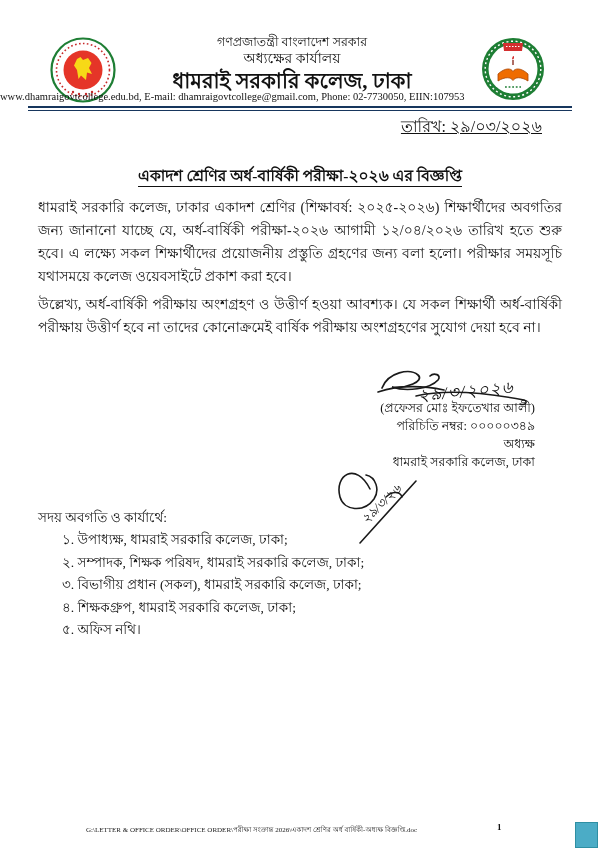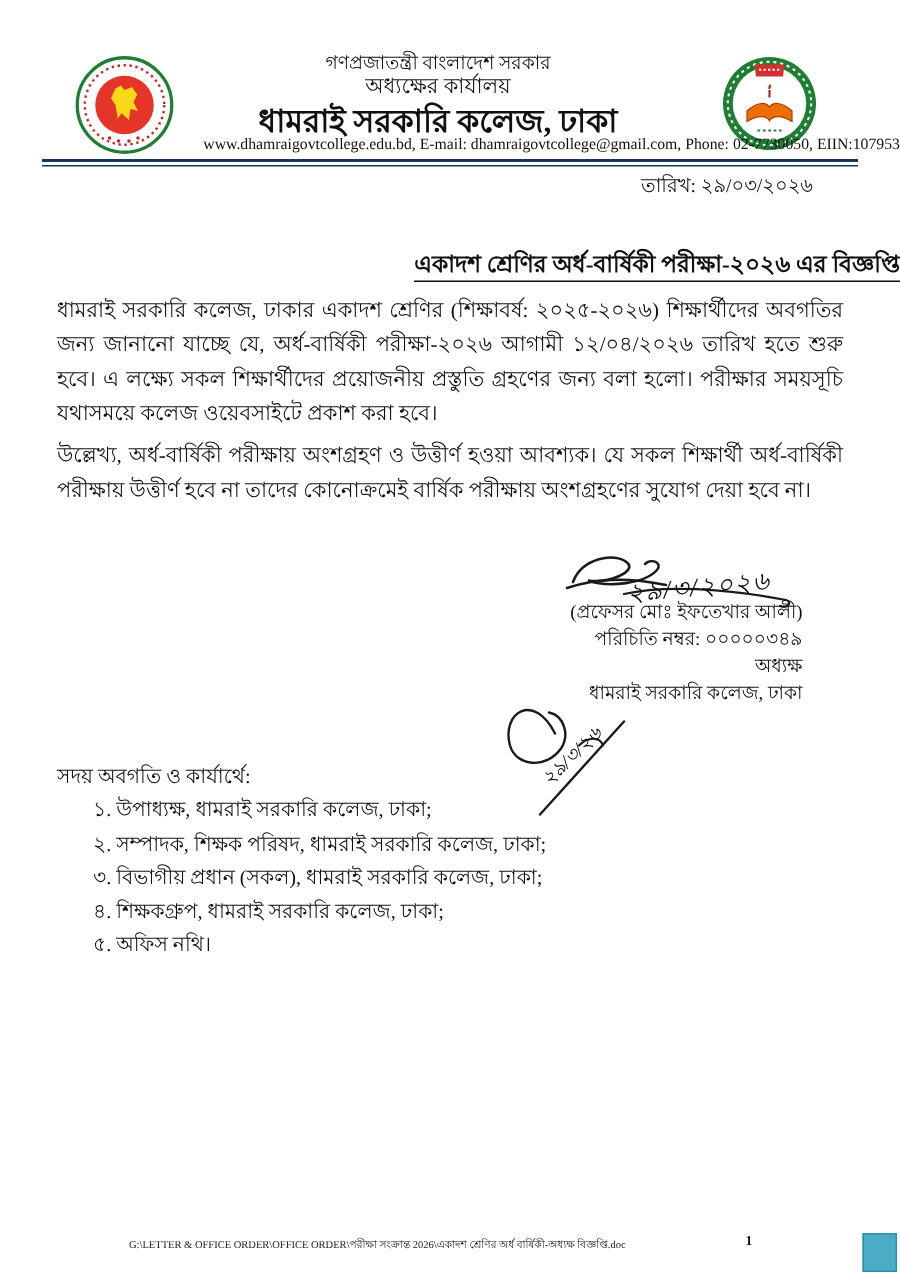--- a/index.html
+++ b/index.html
@@ -7,33 +7,33 @@
   body { font-family:"Liberation Serif","DejaVu Serif",serif; color:#111; }
   .page {
     position:relative; width:600px; height:848px; margin:0 auto;
     background:#ffffff; overflow:hidden;
   }
   
   .header-center { position:absolute; top:34px; left:112px; width:360px; text-align:center; }
   .govt-line   { font-size:12.5px; line-height:17px; }
   .office-line { font-size:14px; line-height:16px; }
   .college-name{ font-size:21px; font-weight:bold; line-height:27px; margin-top:1px; }
-  .contact-line{ position:absolute; top:91px; left:0; width:600px; text-align:right; font-size:10.5px; }
+  .contact-line{ position:absolute; top:91px; left:0; width:600px; text-align:left; font-size:10.5px; }
   .logo { position:absolute; top:37px; }
   .logo-left  { left:50px;  width:66px; height:66px; }
   .logo-right { left:481px; width:64px; height:64px; }
   .double-rule {
     position:absolute; top:106px; left:28px; right:28px; height:5px;
     border-top:2.5px solid #17365d; border-bottom:1.5px solid #17365d;
   }
   
-  .date-line { position:absolute; top:114px; right:58px; font-size:13px; }
+  .date-line { position:absolute; top:114px; right:58px; font-size:16px;text-decoration:underline; }
   
   .notice-title {
-    position:absolute; top:164px; left:0; width:600px; text-align:right;
+    position:absolute; top:164px; left:0; width:600px; text-align:center;
     font-size:15.5px; font-weight:bold;
   }
   .notice-title span { border-bottom:1.5px solid #111; padding-bottom:2px; }
   
   .body-para {
     position:absolute; left:38px; width:524px; font-size:14px;
     line-height:23px; text-align:justify;
   }
   .para-1 { top:196px; }
   .para-2 { top:293px; }

